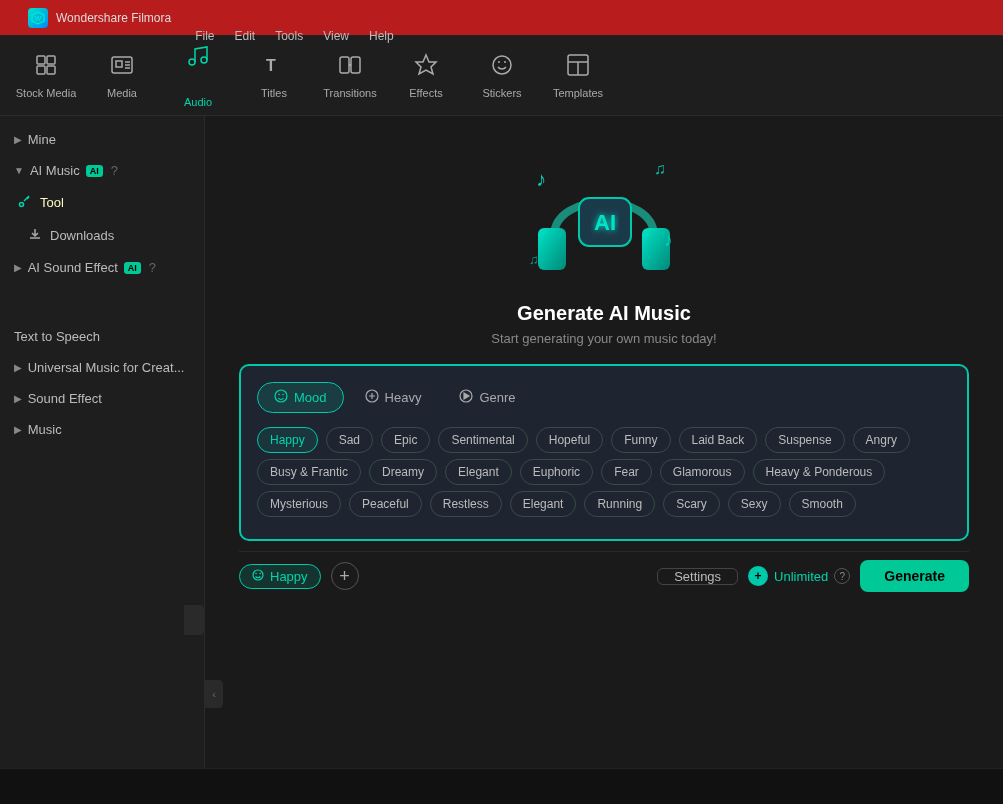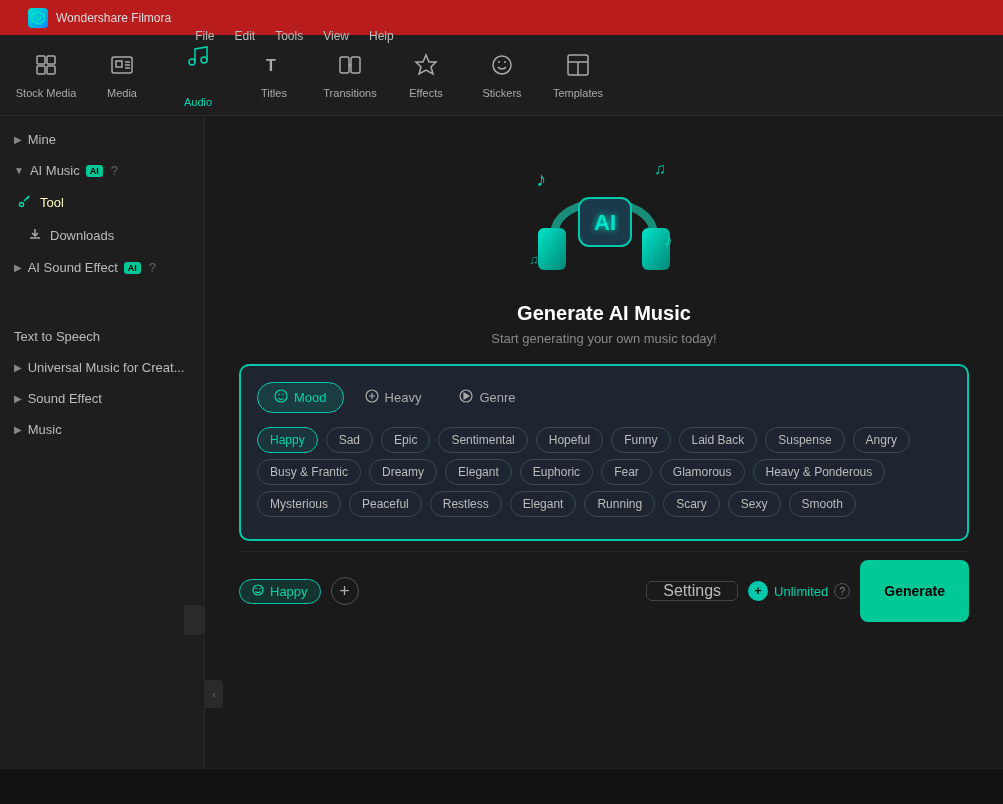--- a/index.html
+++ b/index.html
@@ -260,21 +260,21 @@
       justify-content: center;
       cursor: pointer;
     }
     .spacer { flex: 1; }
     .settings-btn {
       padding: 0 16px;
       border-radius: 6px;
       background: transparent;
       border: 1px solid #444;
       color: #bbb;
-      font-size: 16px;
+      font-size: 13px;
       cursor: pointer;
     }
     .unlimited-btn {
       display: flex;
       align-items: center;
       gap: 6px;
       background: transparent;
       border: none;
       color: #00d4aa;
       font-size: 13px;
@@ -292,21 +292,21 @@
       font-weight: bold;
     }
     .help-circle {
       width: 16px; height: 16px;
       border: 1px solid #555;
       border-radius: 50%;
       display: flex; align-items: center; justify-content: center;
       font-size: 10px; color: #888;
     }
     .generate-btn {
-      padding: 23px 24px;
+      padding: 8px 24px;
       border-radius: 8px;
       background: #00c896;
       border: none;
       color: #000;
       font-size: 14px;
       font-weight: 600;
       cursor: pointer;
     }
 
     

